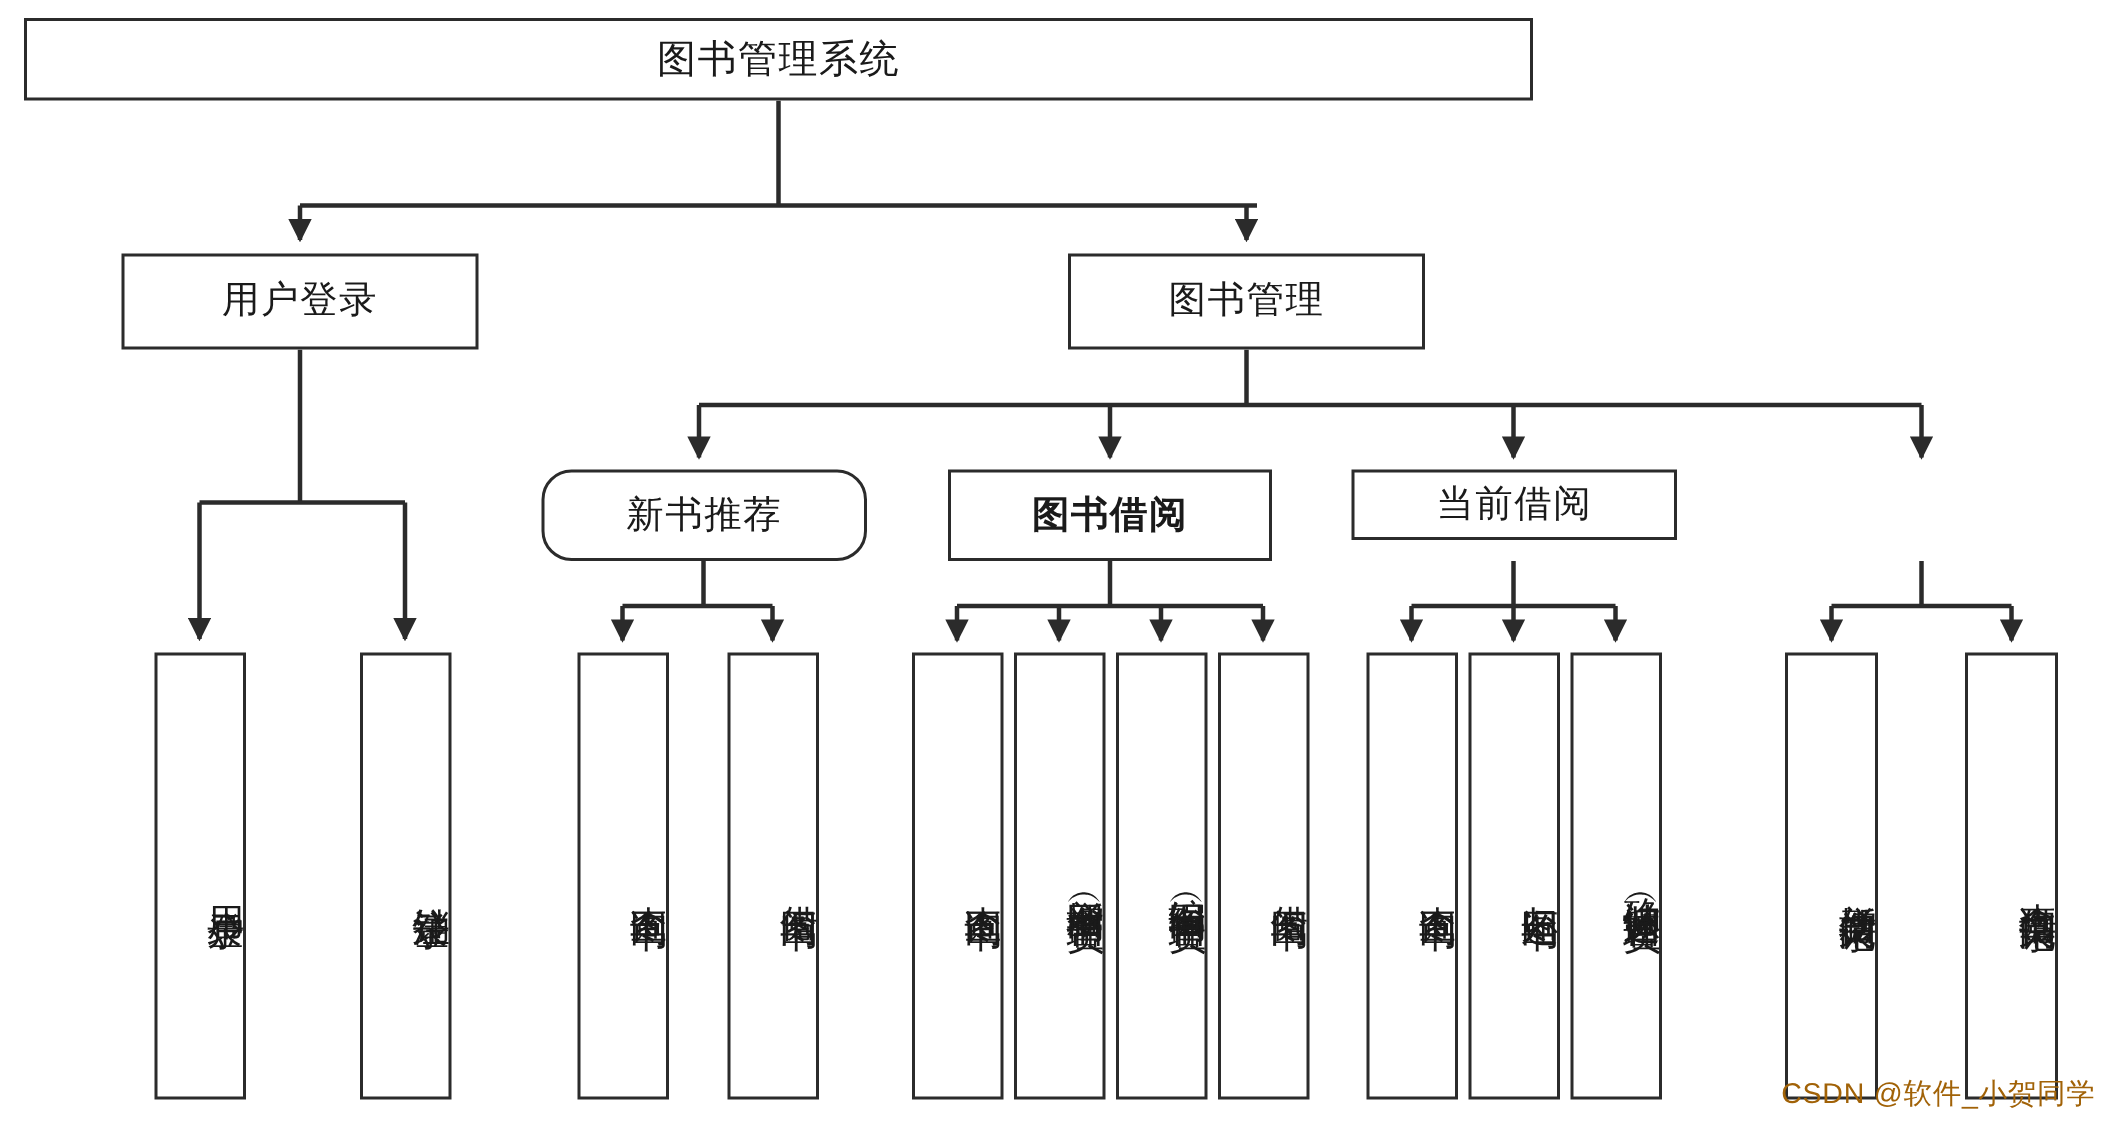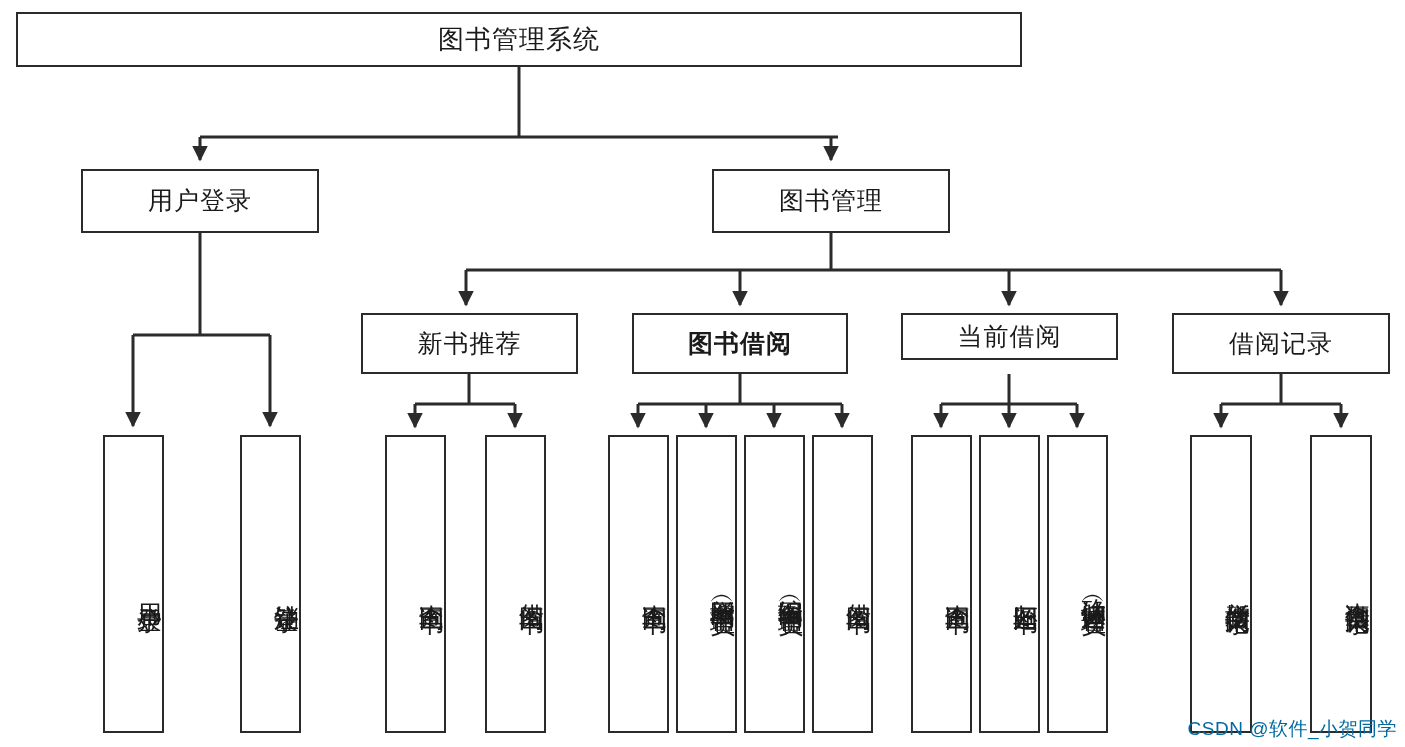--- a/index.html
+++ b/index.html
@@ -58,21 +58,21 @@
   }
   .node.title {
     font-size: 26px;
     letter-spacing: 1px;
   }
   #watermark {
     position: absolute;
     right: 8px;
     bottom: 5px;
     font-size: 19px;
-    color: #0369a1;
+    color: #a16207;
     letter-spacing: 0.5px;
     white-space: nowrap;
   }
 </style>
 </head>
 <body>
 
 <div id="canvas">
 
   <svg class="connectors" viewBox="0 0 1405 747" xmlns="http://www.w3.org/2000/svg">
@@ -129,31 +129,28 @@
     <span>图书管理系统</span>
   </div>
 
   <div class="node h-node" style="left:81px; top:169px; width:238px; height:64px;">
     <span>用户登录</span>
   </div>
   <div class="node h-node" style="left:712px; top:169px; width:238px; height:64px;">
     <span>图书管理</span>
   </div>
 
-  <div class="node h-node" style="left:361px; top:313px; width:217px; height:61px;">
+  <div class="node h-node" style="left:361px; top:313px; width:217px; height:61px;border-radius:20px;">
     <span>新书推荐</span>
   </div>
   <div class="node h-node" style="left:632px; top:313px; width:216px; height:61px;font-weight:bold;">
     <span>图书借阅</span>
   </div>
   <div class="node h-node" style="left:901px; top:313px; width:217px; height:47px;">
     <span>当前借阅</span>
-  </div>
-  <div class="node h-node" style="left:1172px; top:313px; width:218px; height:61px;">
-    <span>借阅记录</span>
   </div>
 
   <div class="node leaf" style="left:103px; top:435px; width:61px; height:298px;">
     <span class="vtext">用户登录</span>
   </div>
   <div class="node leaf" style="left:240px; top:435px; width:61px; height:298px;">
     <span class="vtext">注销登录</span>
   </div>
 
   <div class="node leaf" style="left:385px; top:435px; width:61px; height:298px;">

